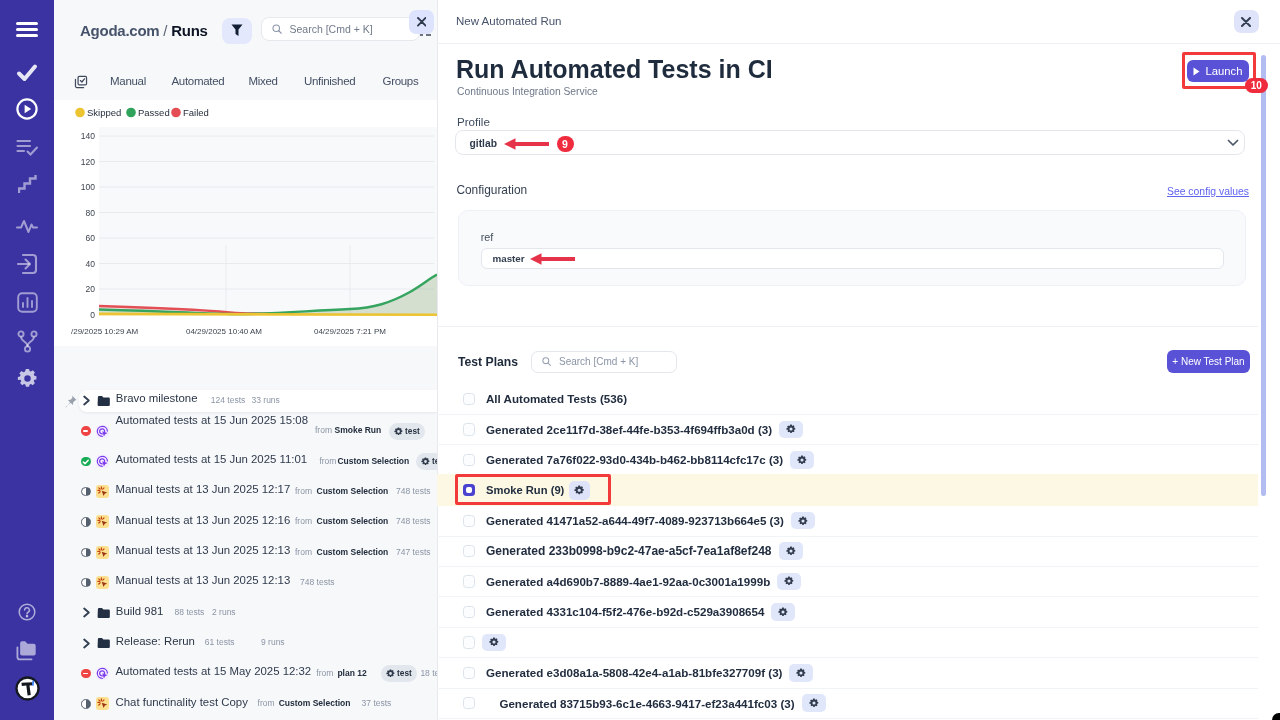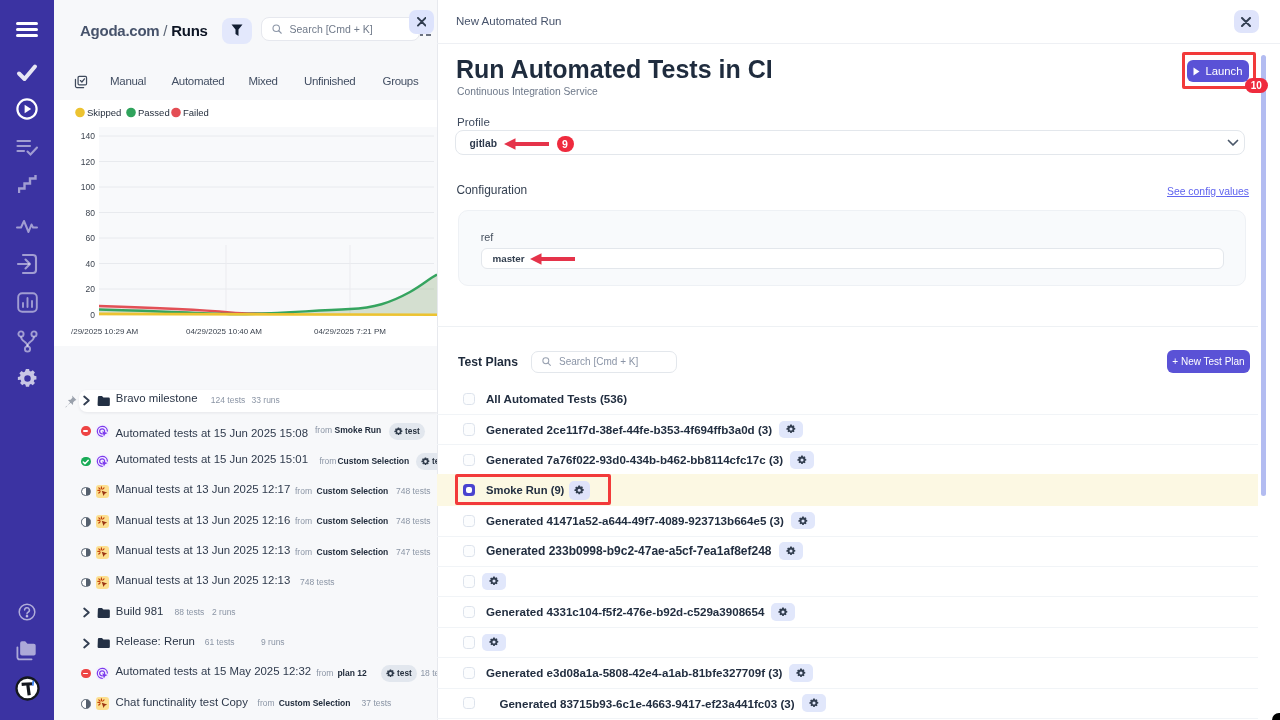--- a/index.html
+++ b/index.html
@@ -160,21 +160,21 @@
 <div style="position:absolute;left:96px;top:424.5px;width:13px;height:13px;border-radius:4px;background:#f4f0fe"></div>
 <div style="position:absolute;left:96px;top:424.5px">
         <svg width="13" height="13" viewBox="0 0 24 24" style="display:block">
 <g fill="none" stroke="#7c3aed" stroke-width="2.3" stroke-linecap="round">
 <path d="M21 11.2 A9.3 9.3 0 1 0 11.5 21"></path>
 <path d="M15.9 12.1 A4.6 4.6 0 1 0 11.8 16.2"></path>
 </g>
 <path fill="#7c3aed" d="M11.5 11.5 L21.5 14.8 L16.9 16.9 L14.6 21.4 Z"></path>
 </svg>
       </div>
-<div style="position:absolute;left:115.5px;top:428px;font-size:11.4px;line-height:1;color:#2f3a4c;font-weight:normal;white-space:nowrap;">Automated tests at 15 Jun 2025 15:08</div>
+<div style="position:absolute;left:115.5px;top:415px;font-size:11.4px;line-height:1;color:#2f3a4c;font-weight:normal;white-space:nowrap;">Automated tests at 15 Jun 2025 15:08</div>
 <div style="position:absolute;left:315.0px;top:426.3px;font-size:8.5px;line-height:1;color:#8b95a5;font-weight:normal;white-space:nowrap;">from</div>
 <div style="position:absolute;left:334.5px;top:426.3px;font-size:8.5px;line-height:1;color:#222d3d;font-weight:bold;white-space:nowrap;">Smoke Run</div>
 <div style="position:absolute;left:389.0px;top:422.5px;height:17px;border-radius:8.5px;background:#e2e7ee;display:flex;align-items:center;padding:0 5px 0 5px;gap:2px">
         <svg width="9" height="9" viewBox="0 0 24 24" style="display:block">
           <path fill="#303c4c" fill-rule="evenodd" d="M10.2 1h3.6l.5 2.4c.6.2 1.2.4 1.7.7l2-1.4 2.5 2.5-1.4 2c.3.5.5 1.1.7 1.7l2.4.5v3.6l-2.4.5c-.2.6-.4 1.2-.7 1.7l1.4 2-2.5 2.5-2-1.4c-.5.3-1.1.5-1.7.7l-.5 2.4h-3.6l-.5-2.4a8 8 0 0 1-1.7-.7l-2 1.4-2.5-2.5 1.4-2a8 8 0 0 1-.7-1.7L1 13.8v-3.6l2.4-.5c.2-.6.4-1.2.7-1.7l-1.4-2 2.5-2.5 2 1.4c.5-.3 1.1-.5 1.7-.7L10.2 1zM12 8.3a3.7 3.7 0 1 0 0 7.4 3.7 3.7 0 0 0 0-7.4z"></path>
         </svg>
         <span style="font-size:8.3px;color:#27313f;font-weight:bold">test</span>
       </div>
 <div style="position:absolute;left:81.0px;top:456.6px;width:9.5px;height:9.5px;border-radius:50%;background:#18ab56">
         <svg width="9.5" height="9.5" viewBox="0 0 10 10" style="display:block">
@@ -184,21 +184,21 @@
 <div style="position:absolute;left:96px;top:454.8px;width:13px;height:13px;border-radius:4px;background:#f4f0fe"></div>
 <div style="position:absolute;left:96px;top:454.8px">
         <svg width="13" height="13" viewBox="0 0 24 24" style="display:block">
 <g fill="none" stroke="#7c3aed" stroke-width="2.3" stroke-linecap="round">
 <path d="M21 11.2 A9.3 9.3 0 1 0 11.5 21"></path>
 <path d="M15.9 12.1 A4.6 4.6 0 1 0 11.8 16.2"></path>
 </g>
 <path fill="#7c3aed" d="M11.5 11.5 L21.5 14.8 L16.9 16.9 L14.6 21.4 Z"></path>
 </svg>
       </div>
-<div style="position:absolute;left:115.5px;top:454.1px;font-size:11.4px;line-height:1;color:#2f3a4c;font-weight:normal;white-space:nowrap;">Automated tests at 15 Jun 2025 15:01</div>
+<div style="position:absolute;left:115.5px;top:454.1px;font-size:11.4px;line-height:1;color:#2f3a4c;font-weight:normal;white-space:nowrap;">Automated tests at 15 Jun 2025 11:01</div>
 <div style="position:absolute;left:319.4px;top:456.6px;font-size:8.5px;line-height:1;color:#8b95a5;font-weight:normal;white-space:nowrap;">from</div>
 <div style="position:absolute;left:337.4px;top:456.6px;font-size:8.5px;line-height:1;color:#222d3d;font-weight:bold;white-space:nowrap;">Custom Selection</div>
 <div style="position:absolute;left:416.0px;top:452.8px;height:17px;border-radius:8.5px;background:#e2e7ee;display:flex;align-items:center;padding:0 5px 0 5px;gap:2px">
         <svg width="9" height="9" viewBox="0 0 24 24" style="display:block">
           <path fill="#303c4c" fill-rule="evenodd" d="M10.2 1h3.6l.5 2.4c.6.2 1.2.4 1.7.7l2-1.4 2.5 2.5-1.4 2c.3.5.5 1.1.7 1.7l2.4.5v3.6l-2.4.5c-.2.6-.4 1.2-.7 1.7l1.4 2-2.5 2.5-2-1.4c-.5.3-1.1.5-1.7.7l-.5 2.4h-3.6l-.5-2.4a8 8 0 0 1-1.7-.7l-2 1.4-2.5-2.5 1.4-2a8 8 0 0 1-.7-1.7L1 13.8v-3.6l2.4-.5c.2-.6.4-1.2.7-1.7l-1.4-2 2.5-2.5 2 1.4c.5-.3 1.1-.5 1.7-.7L10.2 1zM12 8.3a3.7 3.7 0 1 0 0 7.4 3.7 3.7 0 0 0 0-7.4z"></path>
         </svg>
         <span style="font-size:8.3px;color:#27313f;font-weight:bold">tes</span>
       </div>
 <div style="position:absolute;left:81.0px;top:486.9px;width:9.5px;height:9.5px;border-radius:50%;border:1.2px solid #55606e;box-sizing:border-box;background:linear-gradient(90deg,#fff 50%,#55606e 50%)"></div>
 <div style="position:absolute;left:96px;top:485.1px;width:13px;height:13px;border-radius:3px;background:#fcdf8f">
@@ -440,20 +440,21 @@
     <span style="margin-left:10.6px;font-size:12px;font-weight:bold;color:#222e40;white-space:nowrap">Generated 233b0998-b9c2-47ae-a5cf-7ea1af8ef248</span>
     <span style="height:17.5px;width:24px;border-radius:5px;background:#e1e7fb;display:inline-flex;align-items:center;justify-content:center;margin-left:7px;flex:none">
       <svg width="10" height="10" viewBox="0 0 24 24" style="display:block">
         <path fill="#323e50" fill-rule="evenodd" d="M10.2 1h3.6l.5 2.4c.6.2 1.2.4 1.7.7l2-1.4 2.5 2.5-1.4 2c.3.5.5 1.1.7 1.7l2.4.5v3.6l-2.4.5c-.2.6-.4 1.2-.7 1.7l1.4 2-2.5 2.5-2-1.4c-.5.3-1.1.5-1.7.7l-.5 2.4h-3.6l-.5-2.4a8 8 0 0 1-1.7-.7l-2 1.4-2.5-2.5 1.4-2a8 8 0 0 1-.7-1.7L1 13.8v-3.6l2.4-.5c.2-.6.4-1.2.7-1.7l-1.4-2 2.5-2.5 2 1.4c.5-.3 1.1-.5 1.7-.7L10.2 1zM12 8.3a3.7 3.7 0 1 0 0 7.4 3.7 3.7 0 0 0 0-7.4z"></path>
       </svg>
     </span>
   </div>
 <div style="position:absolute;left:437px;top:565.9px;width:821px;height:1px;background:#f1f4f7"></div>
 <div style="position:absolute;left:463px;top:566.3px;width:820px;height:30.4px;display:flex;align-items:center">
     <span style="width:12.4px;height:12.4px;border-radius:3.5px;border:1.3px solid #dde3ec;background:#fcfdfe;box-sizing:border-box;flex:none"></span>
+    <span style="margin-left:10.6px;font-size:11.6px;font-weight:bold;color:#222e40;white-space:nowrap">Generated a4d690b7-8889-4ae1-92aa-0c3001a1999b</span>
     <span style="height:17.5px;width:24px;border-radius:5px;background:#e1e7fb;display:inline-flex;align-items:center;justify-content:center;margin-left:7px;flex:none">
       <svg width="10" height="10" viewBox="0 0 24 24" style="display:block">
         <path fill="#323e50" fill-rule="evenodd" d="M10.2 1h3.6l.5 2.4c.6.2 1.2.4 1.7.7l2-1.4 2.5 2.5-1.4 2c.3.5.5 1.1.7 1.7l2.4.5v3.6l-2.4.5c-.2.6-.4 1.2-.7 1.7l1.4 2-2.5 2.5-2-1.4c-.5.3-1.1.5-1.7.7l-.5 2.4h-3.6l-.5-2.4a8 8 0 0 1-1.7-.7l-2 1.4-2.5-2.5 1.4-2a8 8 0 0 1-.7-1.7L1 13.8v-3.6l2.4-.5c.2-.6.4-1.2.7-1.7l-1.4-2 2.5-2.5 2 1.4c.5-.3 1.1-.5 1.7-.7L10.2 1zM12 8.3a3.7 3.7 0 1 0 0 7.4 3.7 3.7 0 0 0 0-7.4z"></path>
       </svg>
     </span>
   </div>
 <div style="position:absolute;left:437px;top:596.3px;width:821px;height:1px;background:#f1f4f7"></div>
 <div style="position:absolute;left:463px;top:596.7px;width:820px;height:30.4px;display:flex;align-items:center">
     <span style="width:12.4px;height:12.4px;border-radius:3.5px;border:1.3px solid #dde3ec;background:#fcfdfe;box-sizing:border-box;flex:none"></span>
     <span style="margin-left:10.6px;font-size:11.6px;font-weight:bold;color:#222e40;white-space:nowrap">Generated 4331c104-f5f2-476e-b92d-c529a3908654</span>

